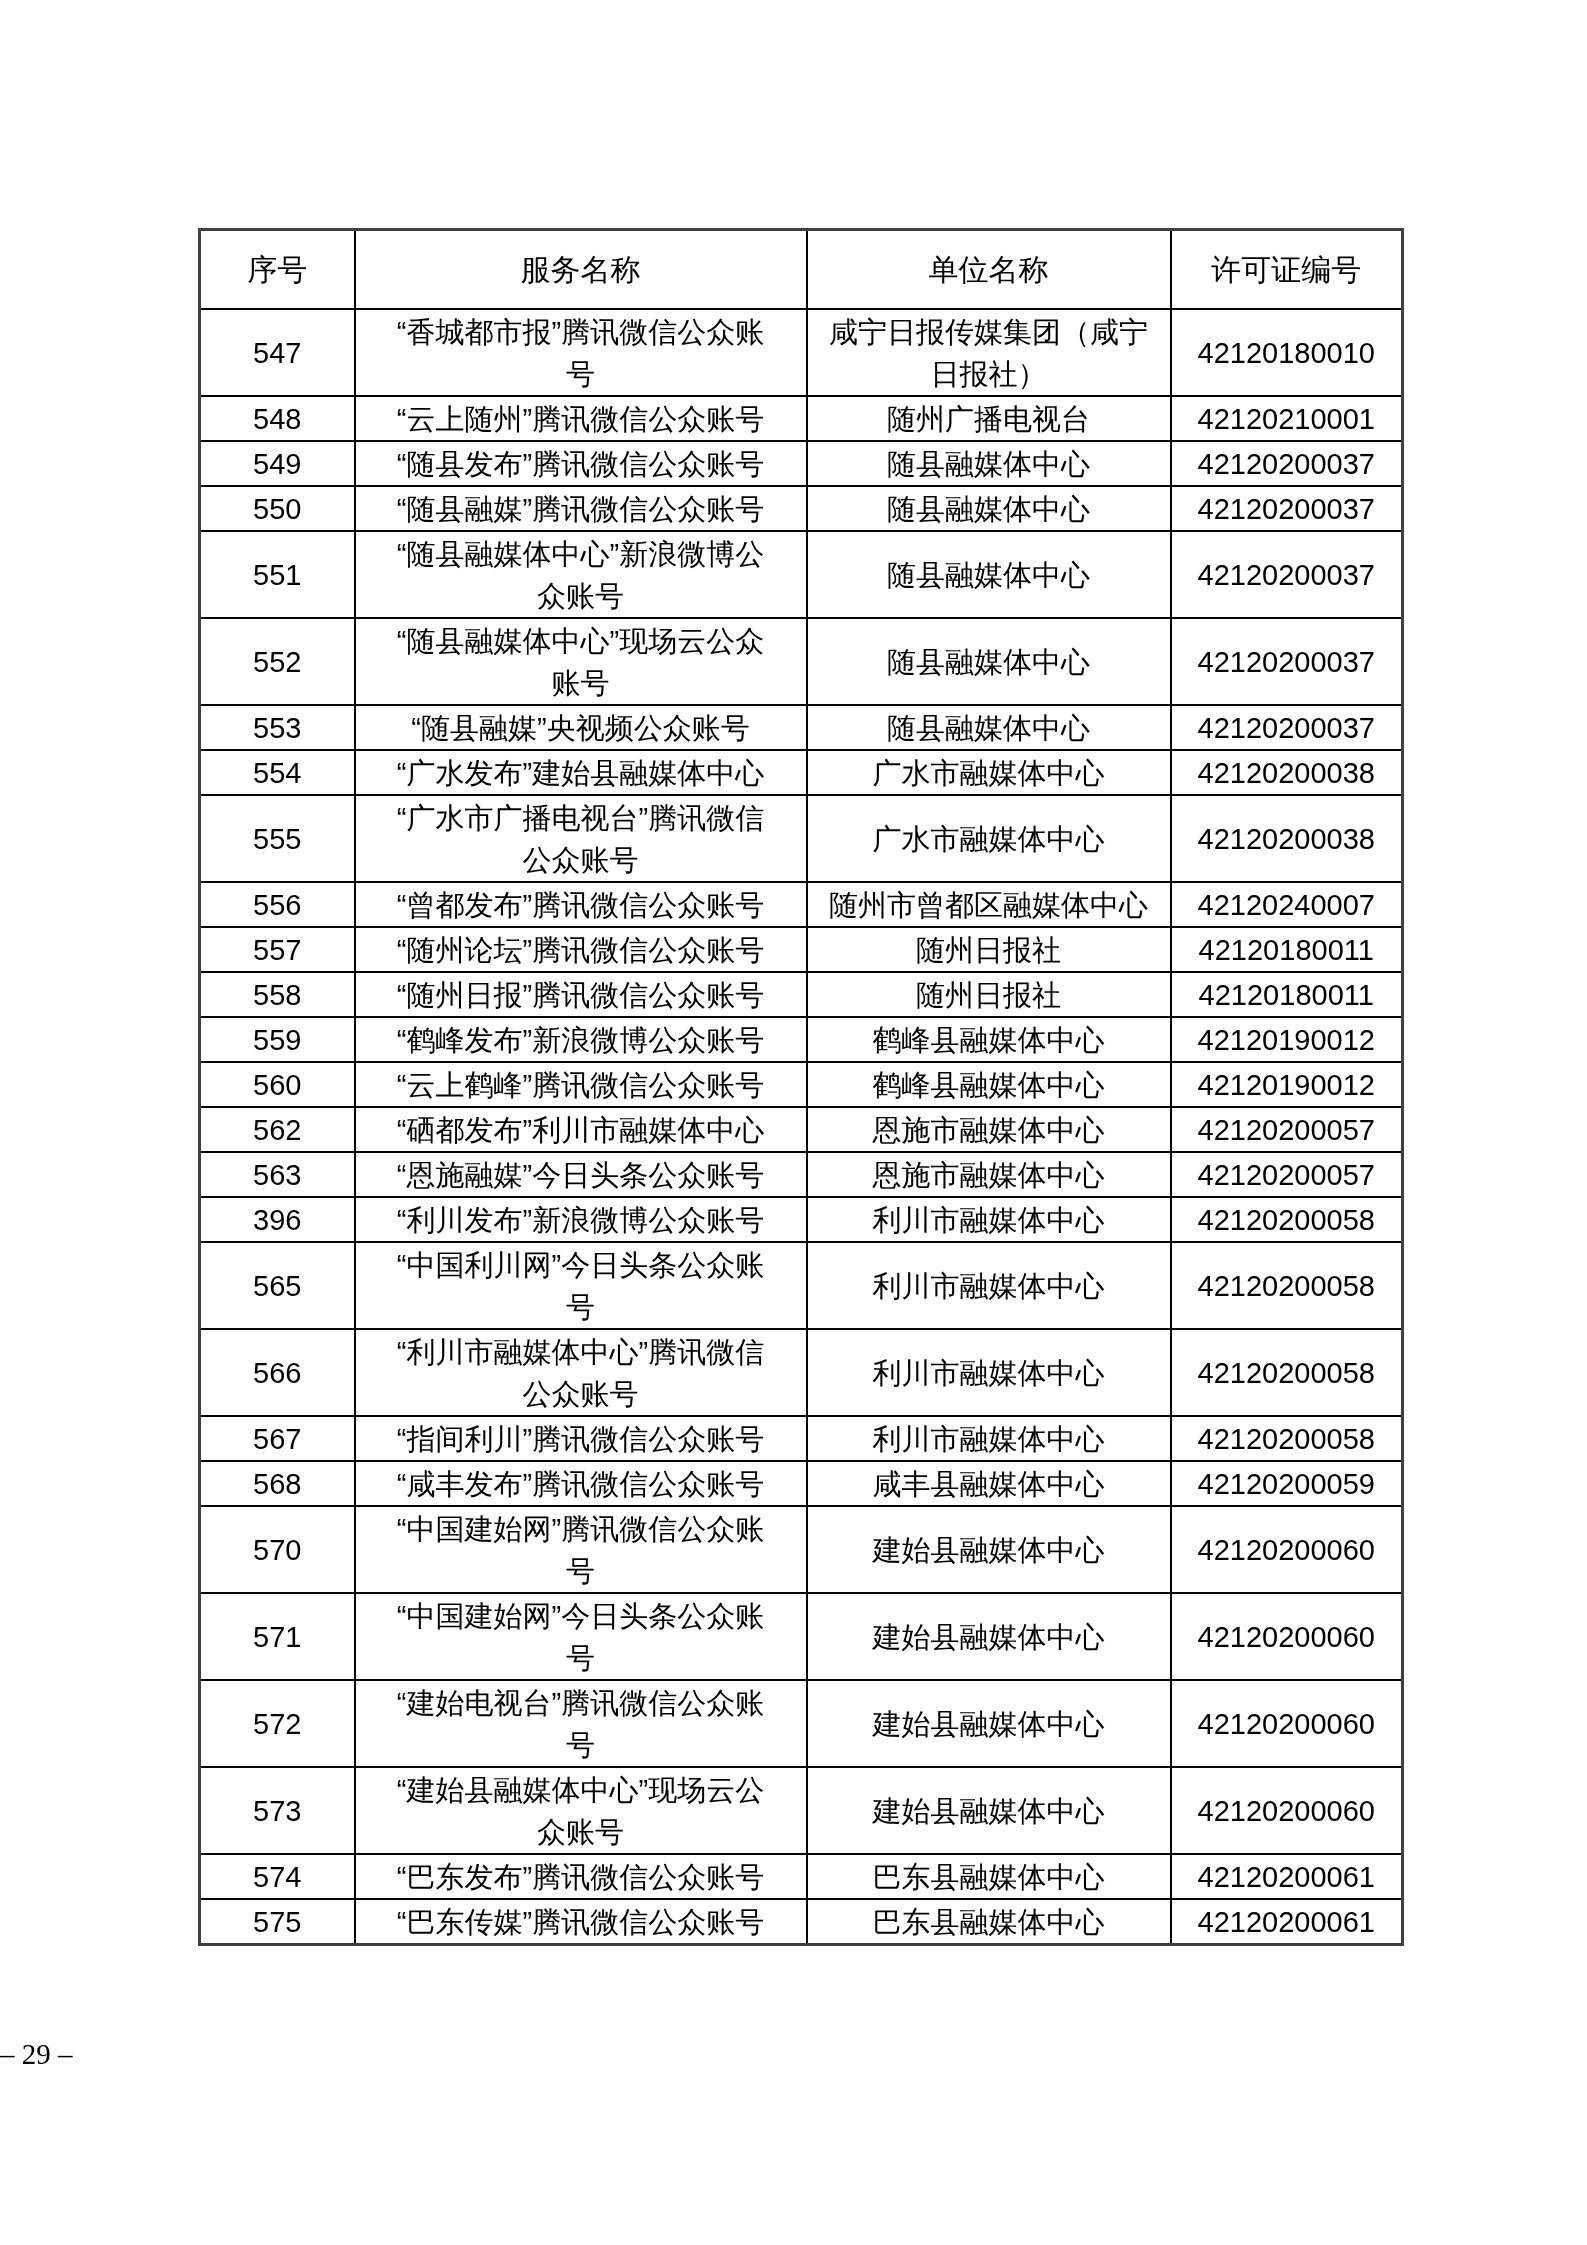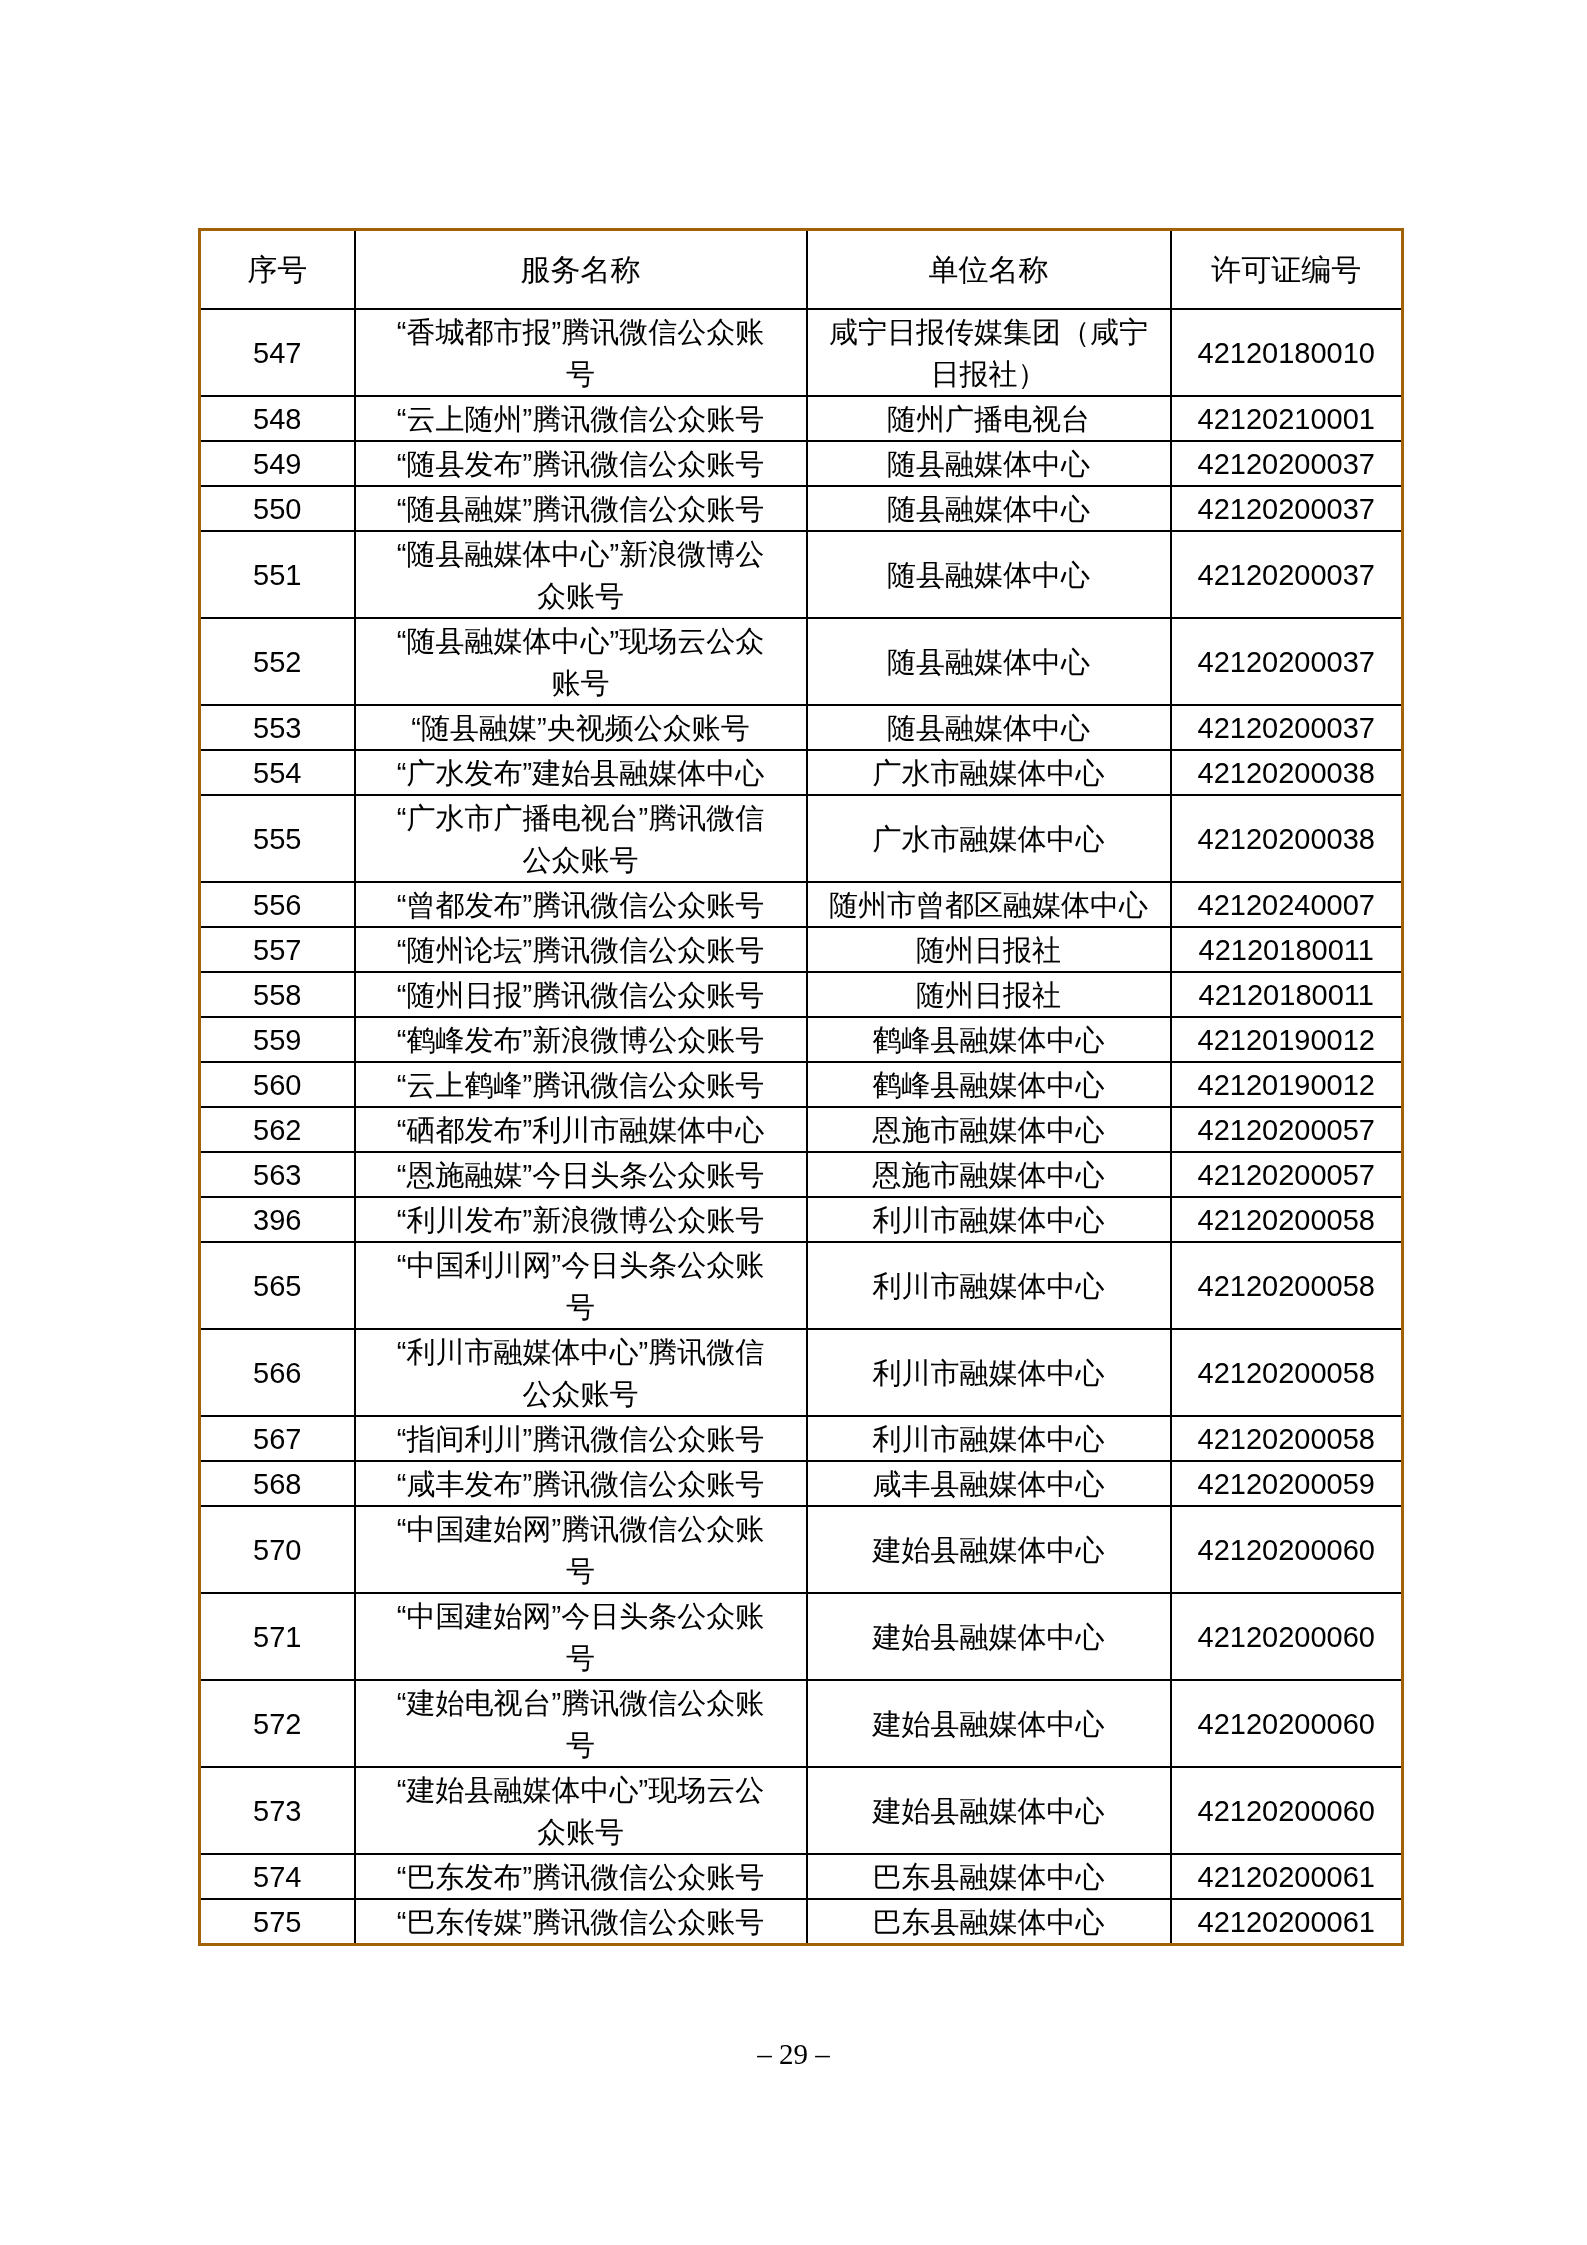--- a/index.html
+++ b/index.html
@@ -12,21 +12,21 @@
     font-family: "Liberation Sans", "DejaVu Sans", sans-serif;
     color: #000;
   }
   table.lic {
     position: absolute;
     left: 198px;
     top: 228px;
     width: 1203px;
     border-collapse: collapse;
     table-layout: fixed;
-    border: 3px solid #a16207;
+    border: 3px solid #404040;
   }
   table.lic th, table.lic td {
     border: 2px solid #000;
     padding: 0 4px;
     text-align: center;
     vertical-align: middle;
     font-weight: normal;
     font-size: 29px;
     line-height: 42px;
     white-space: pre-line;
@@ -40,21 +40,20 @@
   table.lic tr.tall td { height: 85px; }
   .col-no { width: 155px; }
   .col-service { width: 452px; }
   .col-unit { width: 364px; }
   .col-license { width: 232px; }
   .footer {
     position: absolute;
     top: 2038px;
     left: 0;
     width: 100%;
-    text-align: center;
     font-family: "Liberation Serif", "DejaVu Serif", serif;
     font-size: 29px;
     color: #000;
   }
 </style>
 </head>
 <body>
 
 <div class="page">
 

